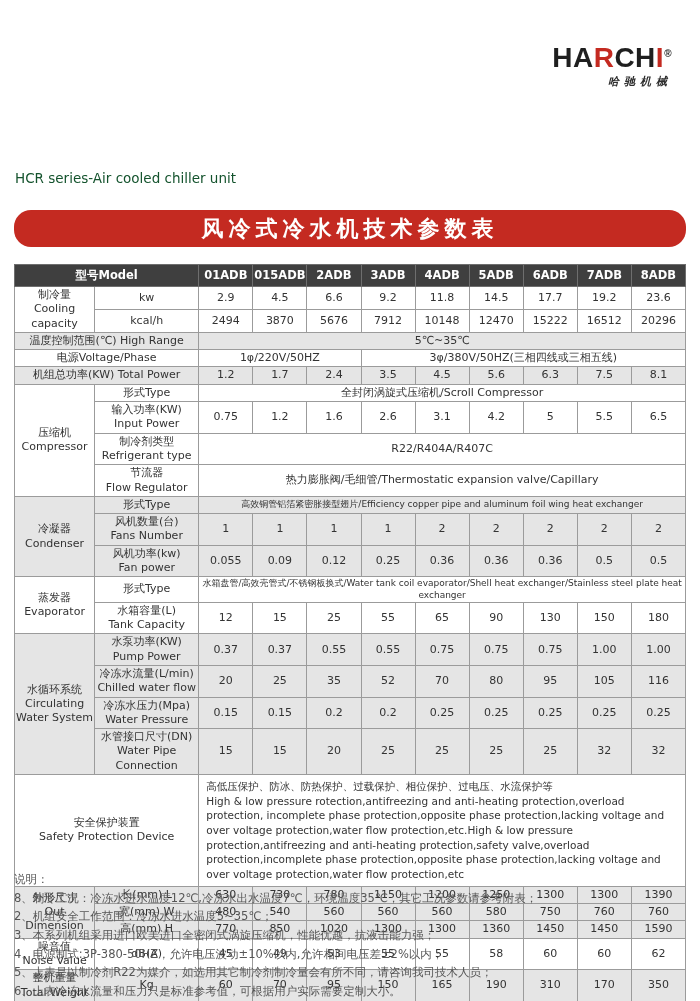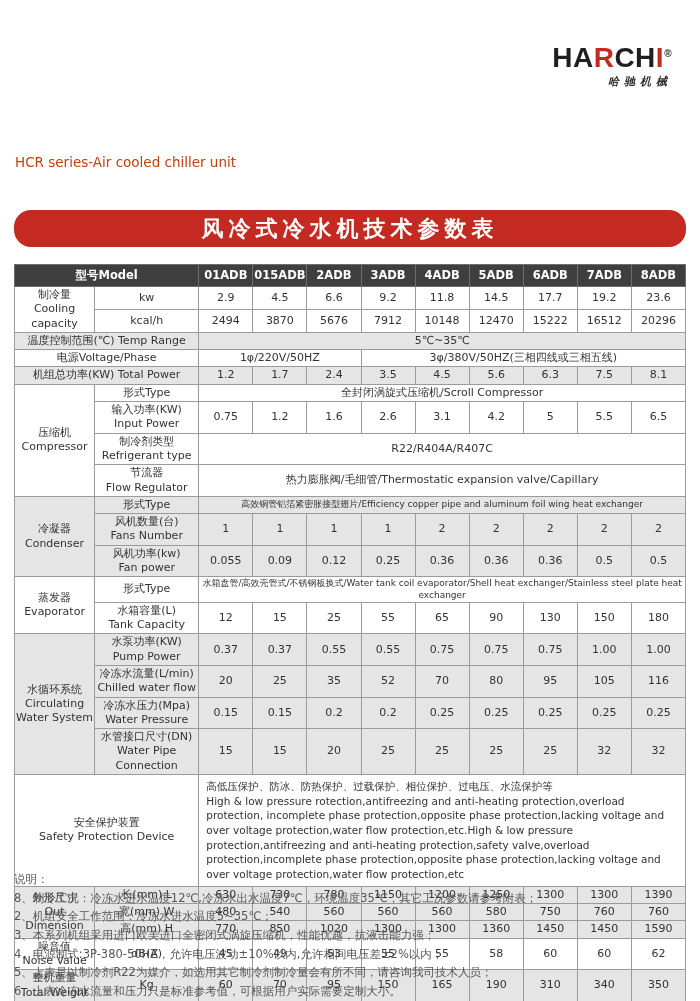--- a/index.html
+++ b/index.html
@@ -18,21 +18,21 @@
   .brand-caption {
     margin-top:2px; font-size:11px; font-weight:bold; font-style:italic;
     letter-spacing:5px; color:#2e2e2e;
   }
   
   .title {
     position:absolute; left:14px; top:102px; font-size:31px; color:#232323;
     letter-spacing:1px; white-space:nowrap;
   }
   .subtitle {
-    position:absolute; left:15px; top:130px; font-size:13.5px; color:#c2410c;text-align:right;
+    position:absolute; left:15px; top:146px; font-size:13.5px; color:#14532d;text-align:right;
   }
   .banner {
     position:absolute; left:14px; top:186px; width:672px; height:37px;
     background:var(--accent-red); color:#fff; display:flex; align-items:center;
     justify-content:center; font-size:22px; font-weight:bold; letter-spacing:5px;border-radius:17px;
   }
   
   .tablewrap { position:absolute; left:14px; top:240px; width:672px; }
   table.spec { border-collapse:collapse; width:672px; table-layout:fixed; }
   table.spec td, table.spec th {
@@ -125,21 +125,21 @@
             <td>3870</td>
             <td>5676</td>
             <td>7912</td>
             <td>10148</td>
             <td>12470</td>
             <td>15222</td>
             <td>16512</td>
             <td>20296</td>
           </tr>
           <tr class="gray">
-            <td colspan="2">温度控制范围(℃) Temp Range</td>
+            <td colspan="2">温度控制范围(℃) High Range</td>
             <td colspan="9">5℃~35℃</td>
           </tr>
           <tr>
             <td colspan="2">电源Voltage/Phase</td>
             <td colspan="3">1φ/220V/50HZ</td>
             <td colspan="6">3φ/380V/50HZ(三相四线或三相五线)</td>
           </tr>
           <tr class="gray">
             <td colspan="2">机组总功率(KW) Total Power</td>
             <td>1.2</td>
@@ -349,21 +349,21 @@
             <td>整机重量
 Total Weight</td>
             <td>Kg</td>
             <td>60</td>
             <td>70</td>
             <td>95</td>
             <td>150</td>
             <td>165</td>
             <td>190</td>
             <td>310</td>
-            <td>340</td>
+            <td>170</td>
             <td>350</td>
           </tr>
         </tbody>
     </table>
   </div>
 
   <div class="notes">
     <div>说明：</div>
     <div>8、制冷工况：冷冻水进水温度12℃,冷冻水出水温度7℃，环境温度35℃，其它工况参数请参考附表；</div>
     <div>2、机组安全工作范围：冷冻水进水温度5~35℃；</div>

